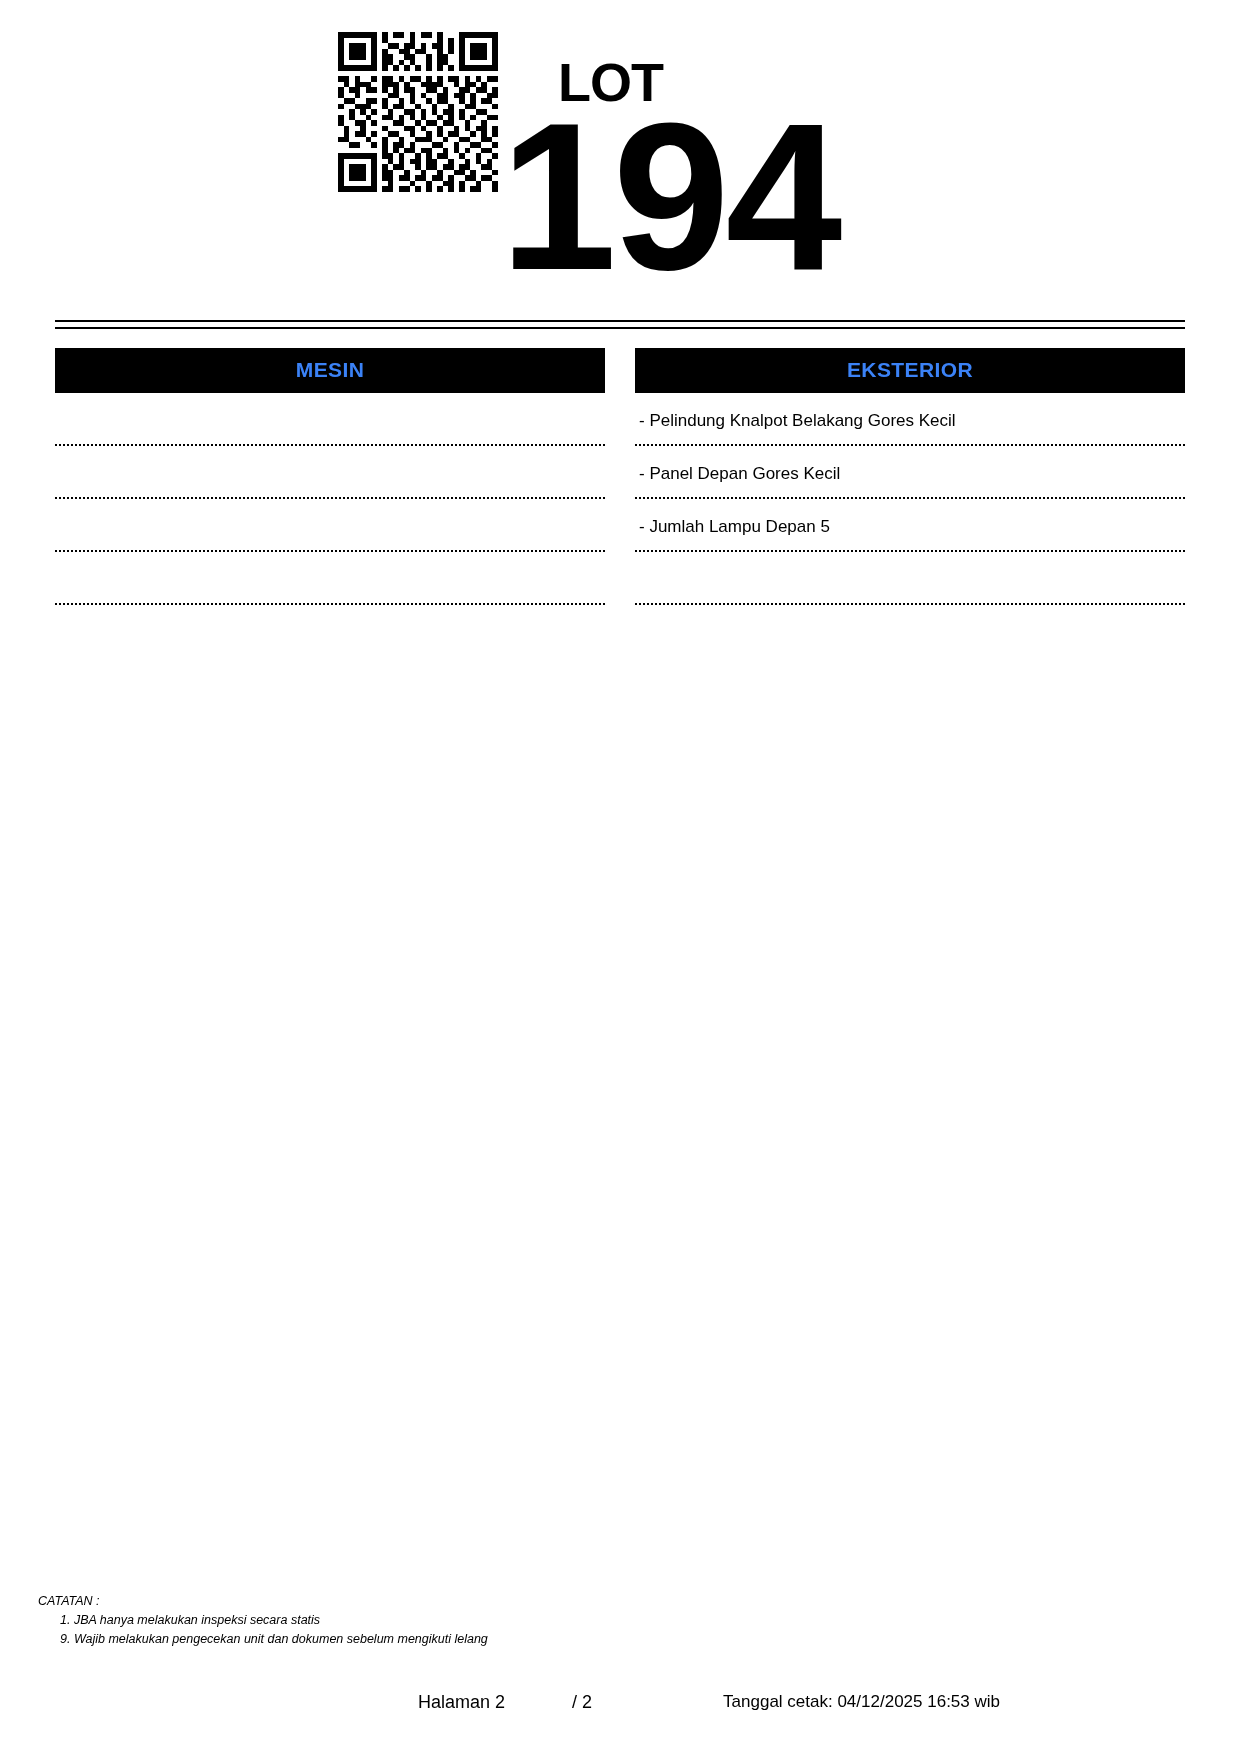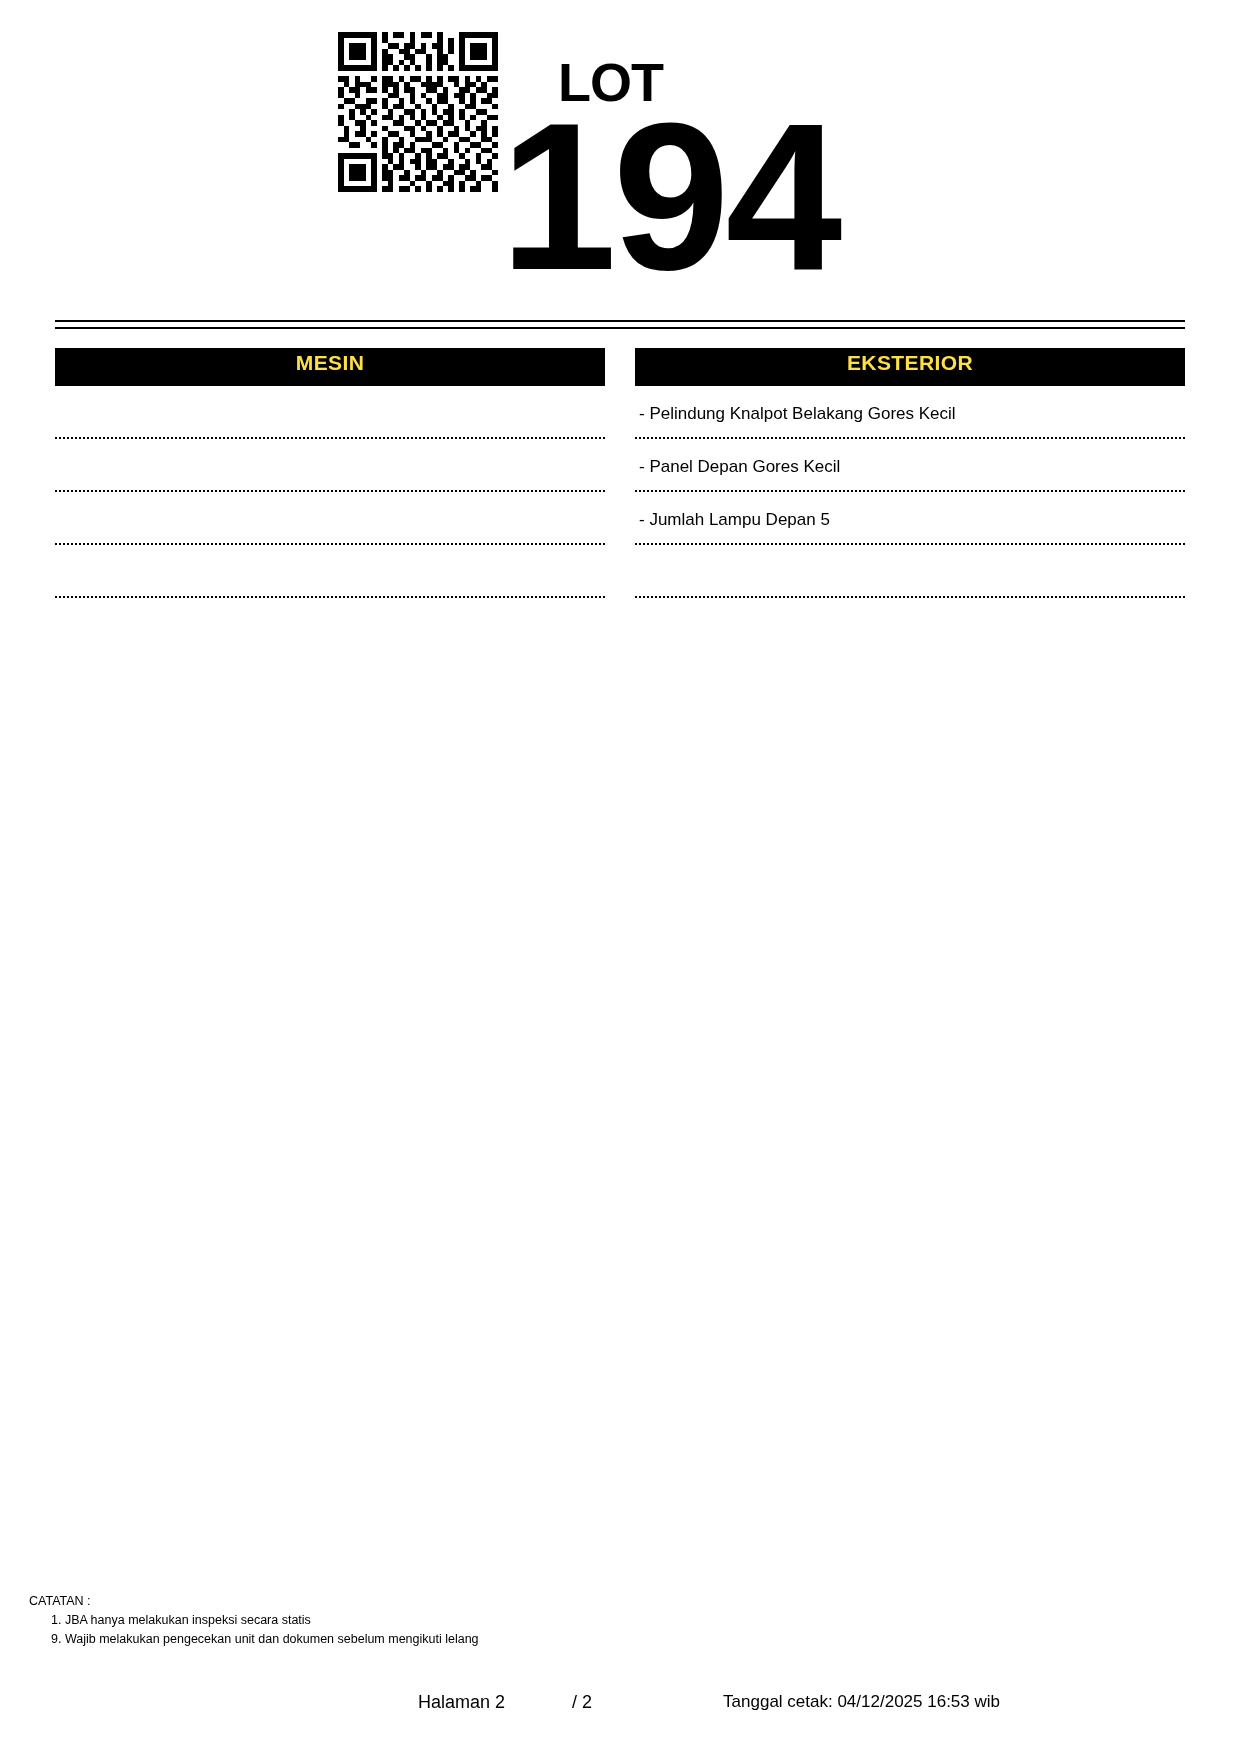--- a/index.html
+++ b/index.html
@@ -97,48 +97,49 @@
     top: 348px;
     width: 1130px;
     display: flex;
     justify-content: space-between;
   }
   .col {
     width: 550px;
   }
   .col-title {
     background: #000;
-    color: #fde047;
+    color: #3b82f6;
     font-size: 21px;
     font-weight: bold;
     text-align: center;
-    padding: 3px 0 11px 0;
+    padding: 10px 0 11px 0;
     letter-spacing: 0.4px;
   }
   .items {
     margin-top: 0;
   }
   .item-row {
     font-size: 17px;
     line-height: 20px;
     padding: 18px 0 12px 4px;
     border-bottom: 2px dotted #000;
     min-height: 21px;
   }
   .item-row.empty {
     color: transparent;
   }
 
   
   .notes {
     position: absolute;
-    left: 29px;
+    left: 38px;
     top: 1592px;
     font-size: 12.5px;
     line-height: 19px;
+    font-style: italic;
   }
   .notes .note-title { font-size: 12.5px; }
   .notes ol {
     margin: 0;
     padding: 0 0 0 22px;
     list-style: none;
   }
   .notes li { font-size: 12.5px; }
 
   .footer-bar {

